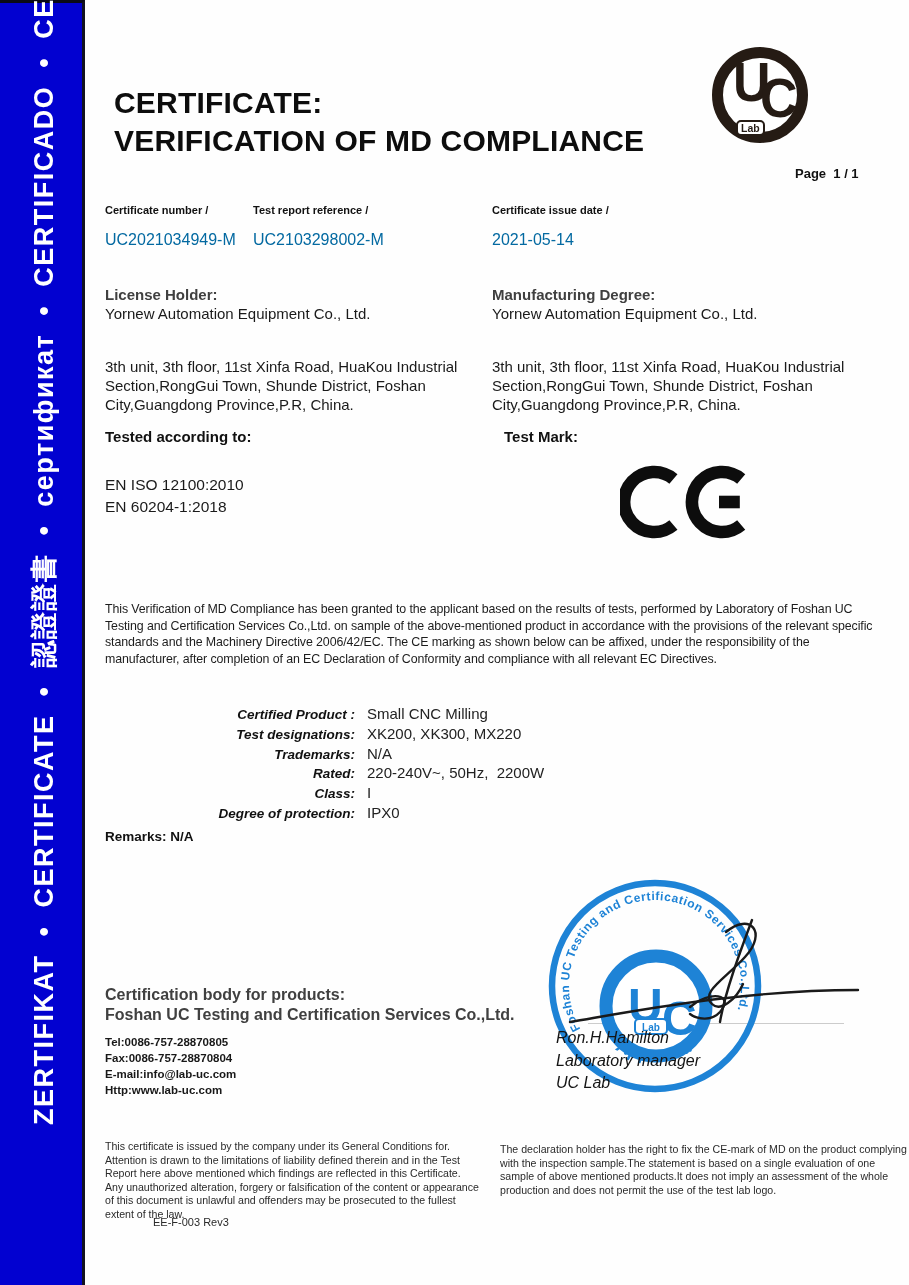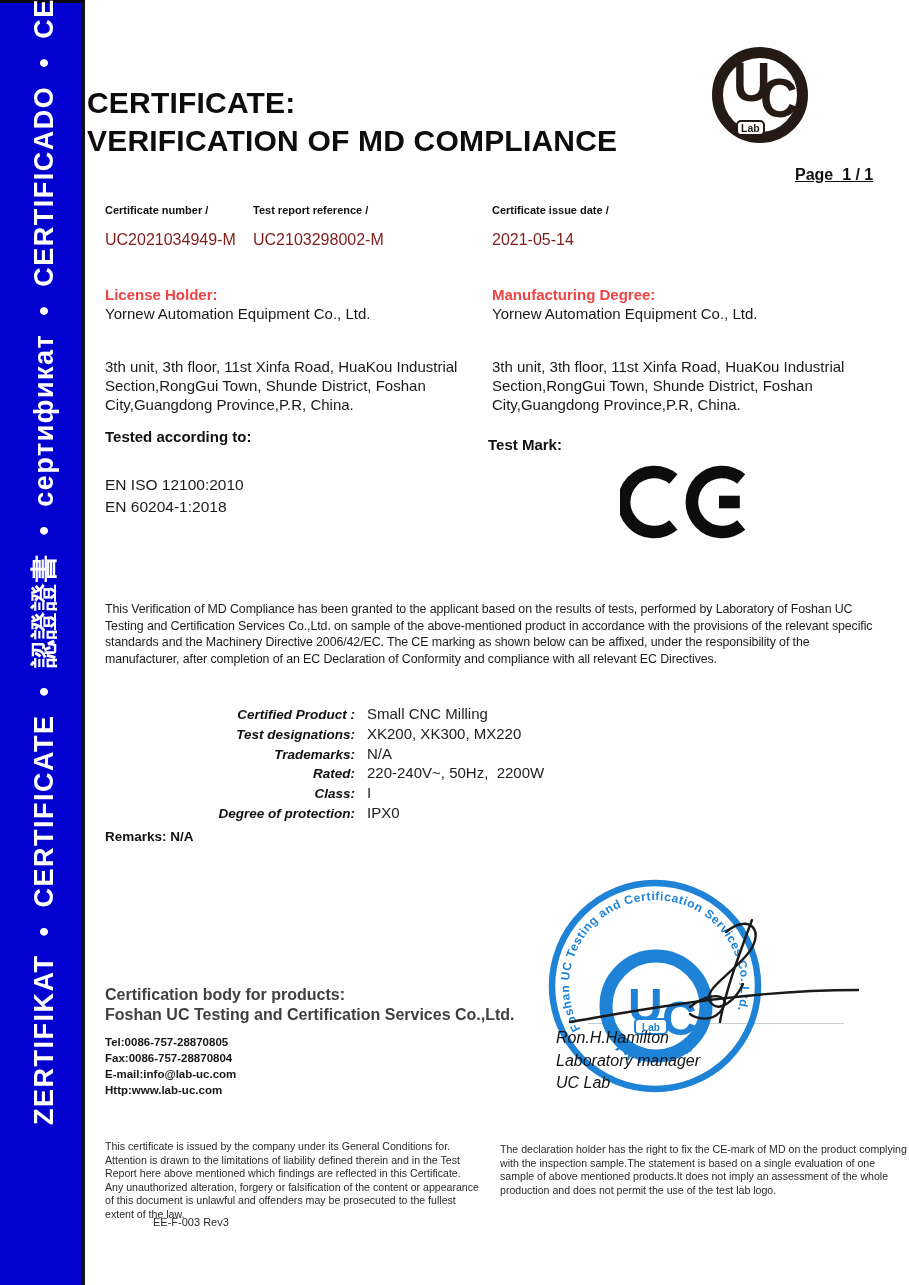--- a/index.html
+++ b/index.html
@@ -7,39 +7,39 @@
         font-family:"Liberation Sans",sans-serif;color:#1a1a1a;}
   .pre{white-space:pre;}
 
   
   .sidebar{position:absolute;left:0;top:0;width:85px;height:1285px;background:#0201d0;
            border-right:3px solid #121220;border-top:3px solid #0a0a16;box-sizing:border-box;}
   .side-text{position:absolute;left:26px;top:1122px;transform:rotate(-90deg);transform-origin:0 0;
              color:#ffffff;font-weight:bold;font-size:27px;letter-spacing:1.5px;white-space:pre;}
 
   
-  .title{position:absolute;left:87px;top:84px;font-weight:bold;font-size:30px;line-height:38px;color:#0d0d0d;letter-spacing:0.2px;}
+  .title{position:absolute;left:114px;top:84px;font-weight:bold;font-size:30px;line-height:38px;color:#0d0d0d;letter-spacing:0.2px;}
   .uclogo{position:absolute;left:712px;top:47px;width:96px;height:96px;border:11px solid #251b14;
           border-radius:50%;box-sizing:border-box;background:#fff;}
   .lg-u{position:absolute;left:10px;top:-6px;font-size:52px;font-weight:bold;color:#251b14;
         font-family:"Liberation Sans",sans-serif;transform:scaleY(1.05);}
   .lg-c{position:absolute;left:37px;top:10px;font-size:52px;font-weight:bold;color:#251b14;transform:scaleY(1.05);}
   .lg-lab{position:absolute;left:13px;top:62px;border:2px solid #251b14;border-radius:5px;
           font-size:10.5px;font-weight:bold;color:#251b14;padding:0 3px;line-height:12px;background:#fff;}
-  .pagelbl{position:absolute;left:795px;top:166px;font-weight:bold;font-size:16px;color:#111;text-decoration:underline;}
+  .pagelbl{position:absolute;left:795px;top:166px;font-weight:bold;font-size:13px;color:#111;}
 
   
   .meta{position:absolute;top:204px;}
   .meta .mlabel{font-weight:bold;font-size:11px;color:#111;}
-  .meta .mvalue{font-size:16px;margin-top:15px;color:#7f1d1d;}
+  .meta .mvalue{font-size:16px;margin-top:15px;color:#0369a1;}
   .c1{left:105px;} .c2{left:253px;} .c3{left:492px;}
 
   
   .party{position:absolute;top:285px;width:386px;font-size:15px;line-height:19px;}
-  .party .phead{font-weight:bold;color:#ef4444;}
+  .party .phead{font-weight:bold;color:#404040;}
   .party .pname{margin-top:0px;}
   .party .paddr{margin-top:34px;}
   .pl{left:105px;} .pr{left:492px;}
 
   
   .sechead{position:absolute;top:428px;font-weight:bold;font-size:15px;color:#111;}
   .standards{position:absolute;left:105px;top:474px;font-size:15.5px;line-height:22px;}
   .cemark{position:absolute;left:620px;top:456px;}
 
   
@@ -109,21 +109,21 @@
     <div class="pname">Yornew Automation Equipment Co., Ltd.</div>
     <div class="paddr">3th unit, 3th floor, 11st Xinfa Road, HuaKou Industrial Section,RongGui Town, Shunde District, Foshan City,Guangdong Province,P.R, China.</div>
   </div>
   <div class="party pr">
     <div class="phead">Manufacturing Degree:</div>
     <div class="pname">Yornew Automation Equipment Co., Ltd.</div>
     <div class="paddr">3th unit, 3th floor, 11st Xinfa Road, HuaKou Industrial Section,RongGui Town, Shunde District, Foshan City,Guangdong Province,P.R, China.</div>
   </div>
 
   <div class="sechead" style="left:105px;">Tested according to:</div>
-  <div class="sechead" style="left:488px;margin-top:8px;">Test Mark:</div>
+  <div class="sechead" style="left:504px;">Test Mark:</div>
   <div class="standards">
     <div>EN ISO 12100:2010</div>
     <div>EN 60204-1:2018</div>
   </div>
 
   <svg class="cemark" width="136" height="92" viewBox="0 0 280 190">
     <g fill="none" stroke="#0d0d0d" stroke-width="26">
       <path d="M 109.9,47.5 A 62,62 0 1 0 109.9,142.5"></path>
       <path d="M 249.9,47.5 A 62,62 0 1 0 249.9,142.5"></path>
       <path d="M 204,95 L 247,95"></path>

